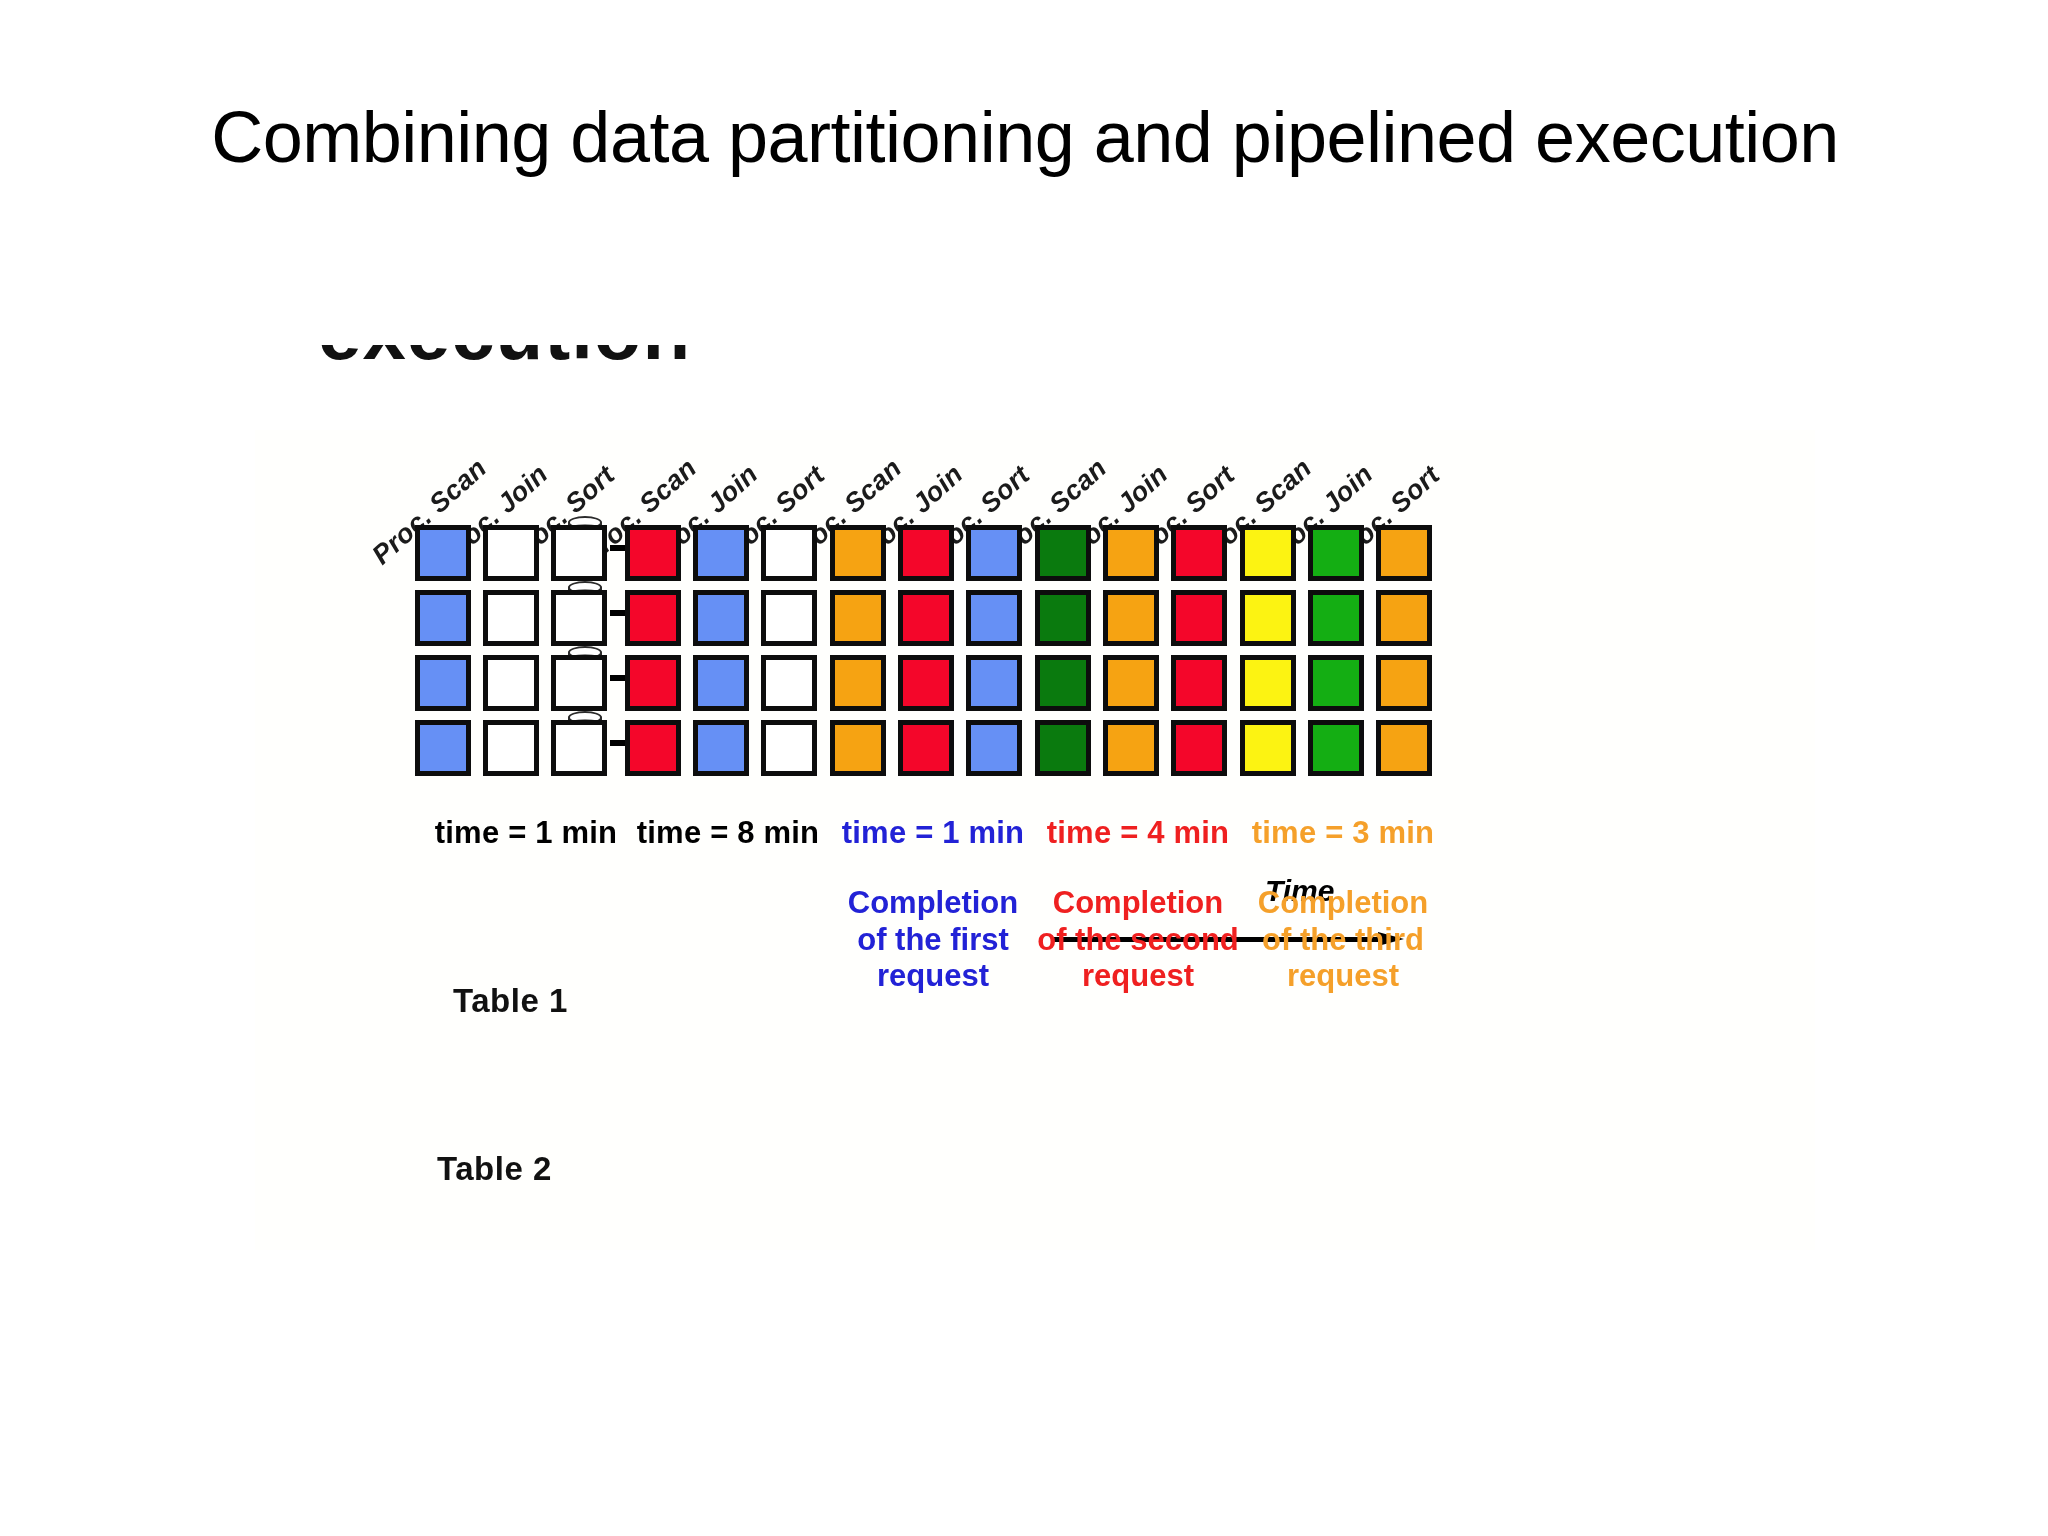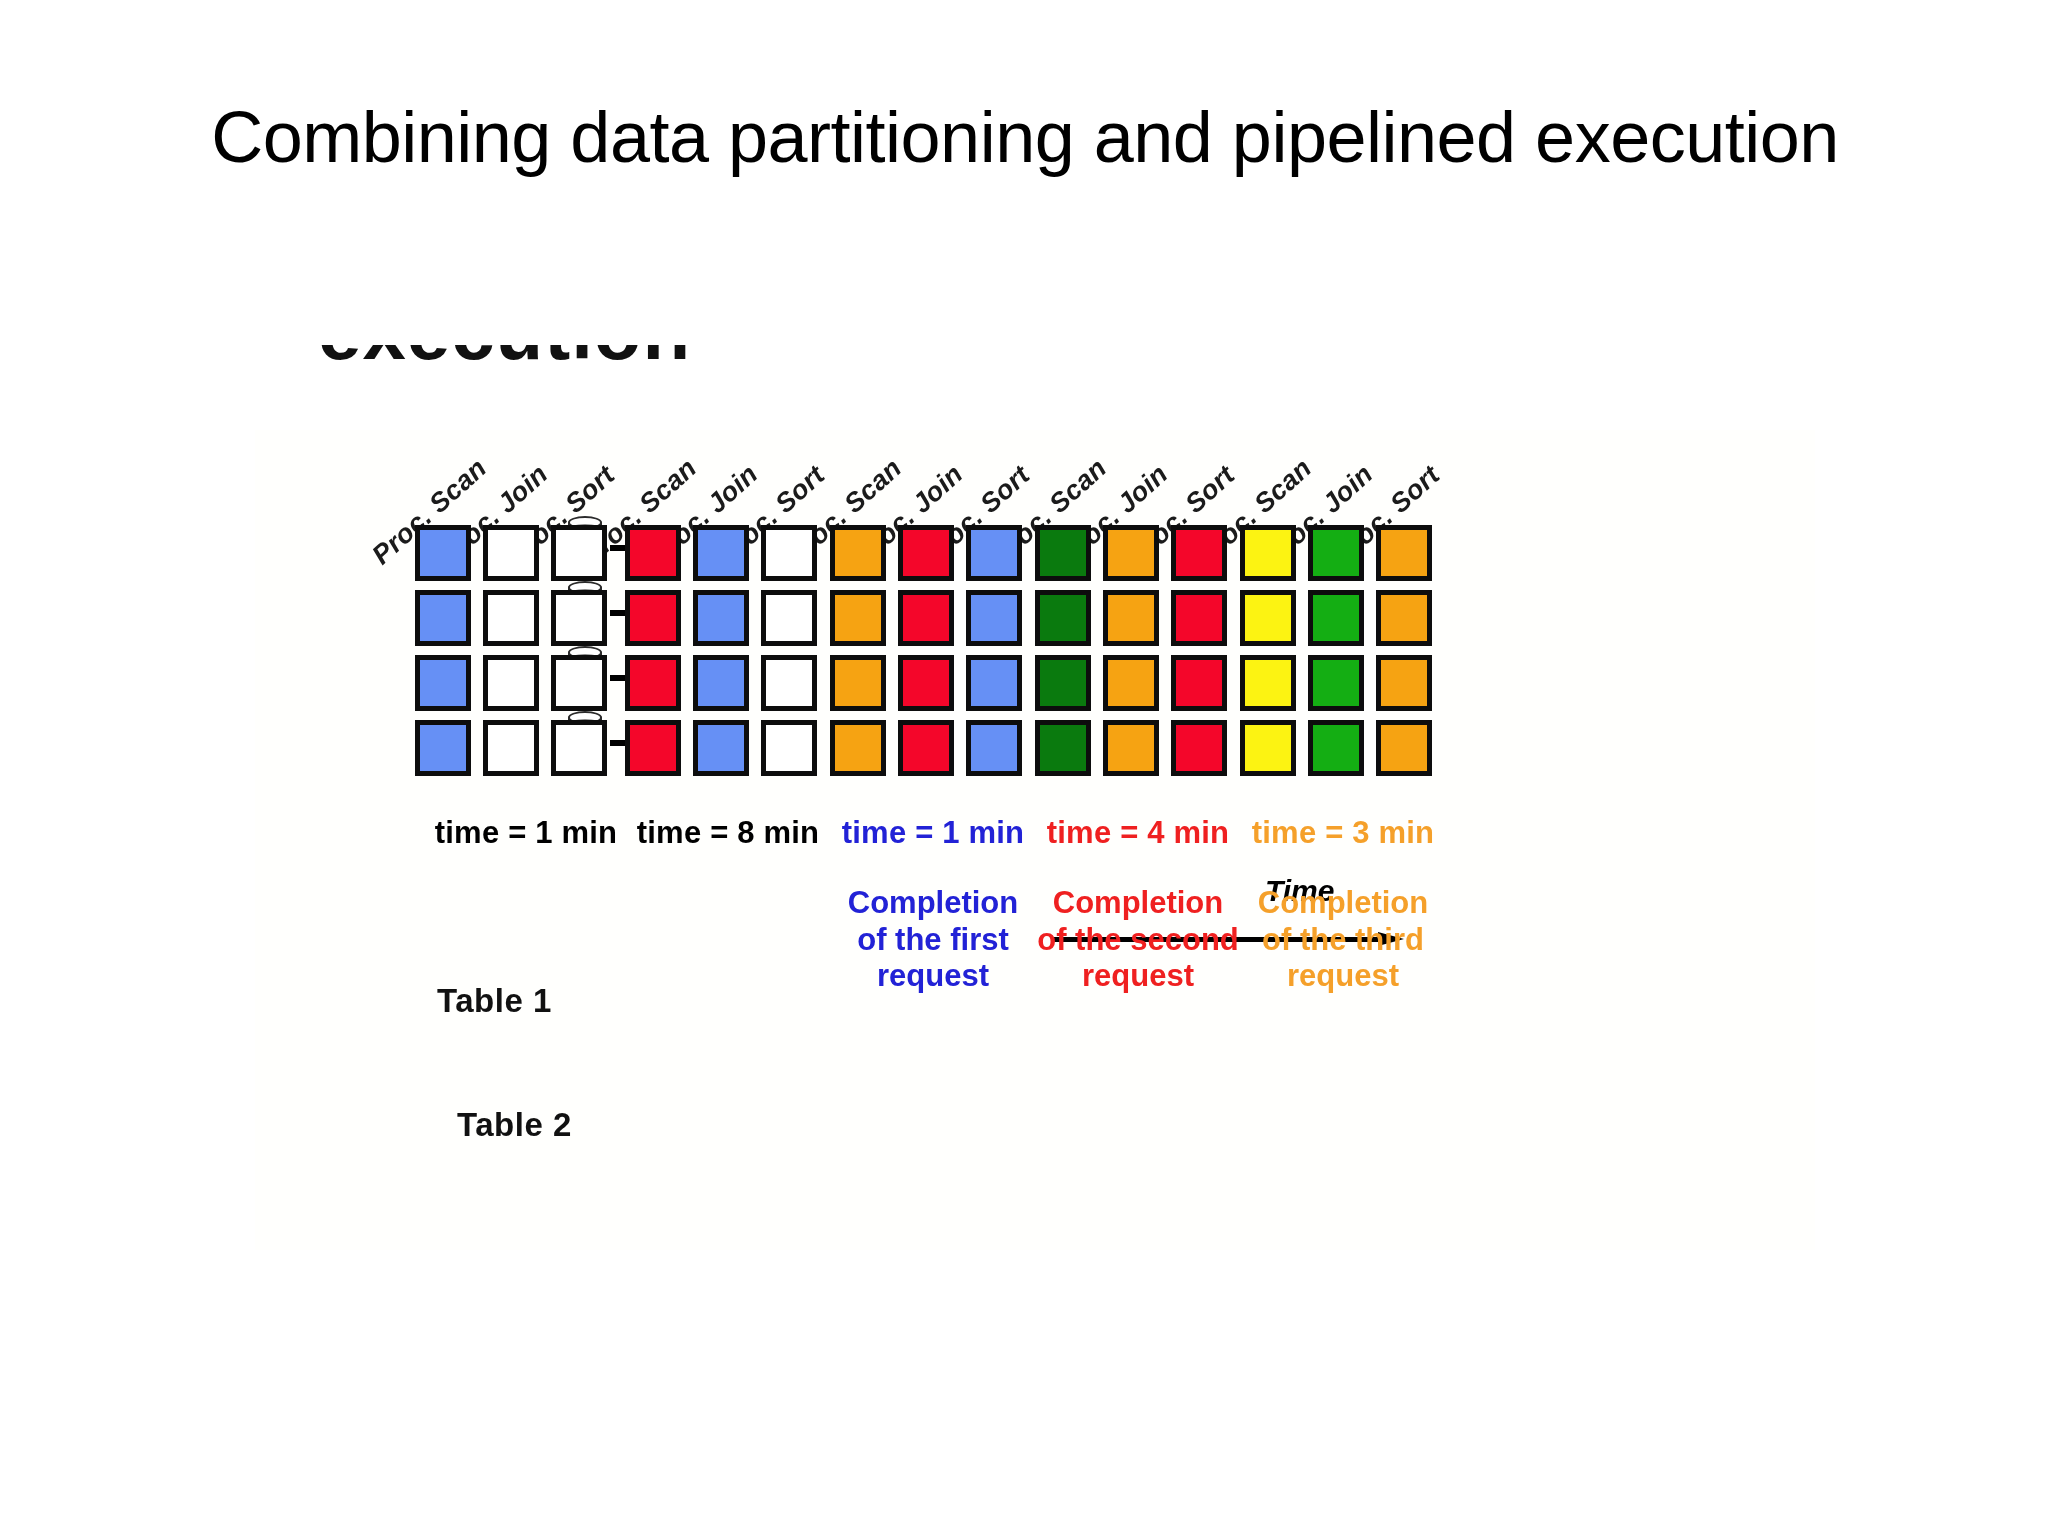--- a/index.html
+++ b/index.html
@@ -49,22 +49,22 @@
     position:absolute;left:326px;top:0;width:0;height:0;
     border-top:7px solid transparent;border-bottom:7px solid transparent;
     border-left:26px solid #000;
   }
 
   
   .row-label{
     position:absolute;font-size:33px;font-weight:700;color:#111;
     letter-spacing:0.5px;
   }
-  #row-label-table1{left:182px;top:552px;}
-  #row-label-table2{left:182px;top:676px;margin-left:20px;}
+  #row-label-table1{left:198px;top:552px;}
+  #row-label-table2{left:182px;top:720px;}
 
   
   .source-unit{position:absolute;left:313px;width:110px;height:62px;}
   .cyl{
     position:absolute;left:0;top:0;width:34px;height:52px;
     border:2.5px solid #2b2b2b;border-radius:2px;
     background:#ffffff;box-sizing:border-box;
   }
   .cyl .top-ellipse{
     position:absolute;left:-2.5px;top:-7px;width:34px;height:13px;

